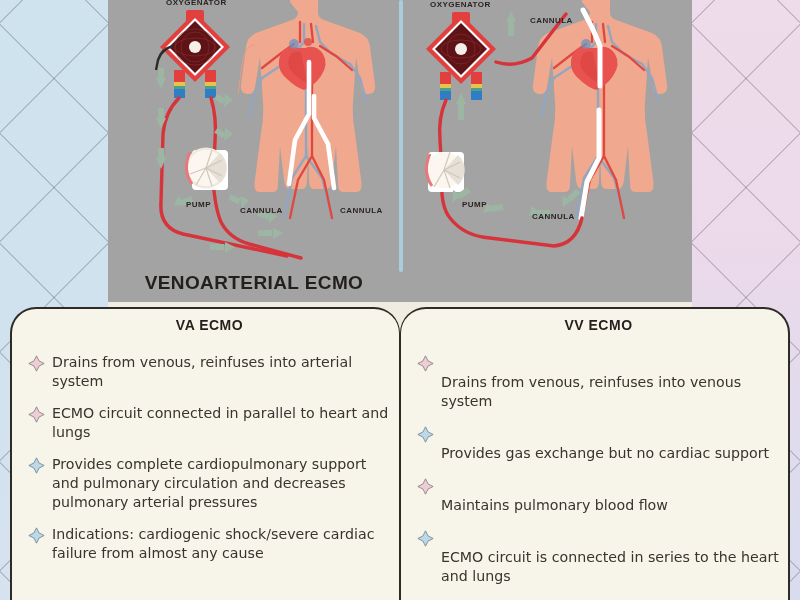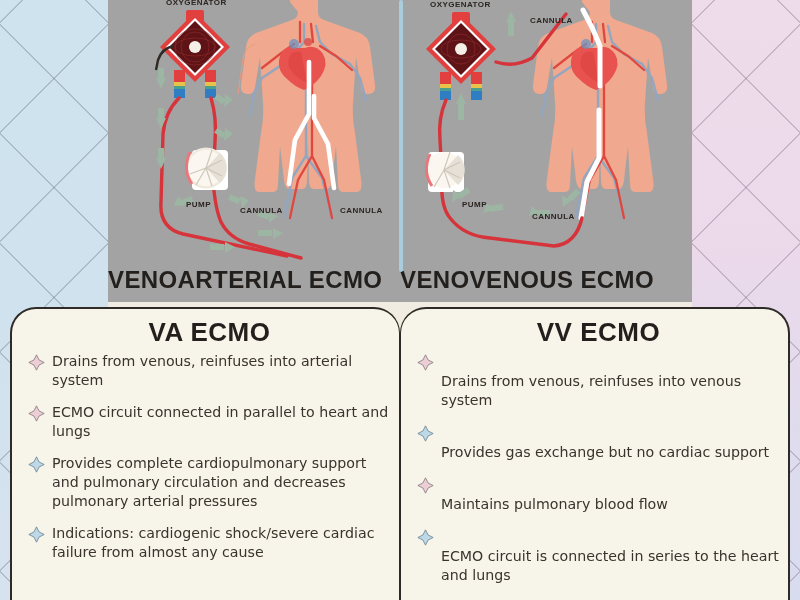--- a/index.html
+++ b/index.html
@@ -37,41 +37,41 @@
   .diagrams{
     position:absolute;left:108px;top:0;width:584px;height:302px;
     background:#a3a3a3;display:flex;
   }
   .diagram{position:relative;width:292px;height:100%;}
   .divider{
     position:absolute;left:291px;top:0;width:4px;height:272px;
     background:#a9cddd;border-radius:2px;z-index:5;
   }
   .dia-title{
-    position:absolute;left:0;right:0;bottom:8px;text-align:left;
-    font-weight:bold;font-size:24px;letter-spacing:.4px;color:#231f1c;
+    position:absolute;left:0;right:0;bottom:8px;text-align:center;
+    font-weight:bold;font-size:19px;letter-spacing:.4px;color:#231f1c;
   }
   .dia-art{position:absolute;left:0;top:0;width:292px;height:262px;}
   .lbl{
     position:absolute;font-size:8px;font-weight:bold;color:#2b2522;
     letter-spacing:.45px;white-space:nowrap;
   }
 
   
   .cards{position:absolute;left:10px;top:307px;width:780px;height:300px;display:flex;}
   .card{
     width:390px;height:300px;box-sizing:border-box;
     background:#f7f4ea;border:2.2px solid #2e2a26;
     position:relative;
   }
   .card-l{border-radius:26px 26px 0 0;border-right:1.1px solid #2e2a26;}
   .card-r{border-radius:26px 26px 0 0;border-left:1.1px solid #2e2a26;}
   .card-title{
-    text-align:center;font-weight:bold;font-size:26px;color:#241f1c;
-    letter-spacing:.5px;margin:8px 0 4px;padding-left:8px;
+    text-align:center;font-weight:bold;font-size:14px;color:#241f1c;
+    letter-spacing:.5px;margin:8px 0 20px;padding-left:8px;
   }
   .bullets{padding:0 2px 0 16px;}
   .bullet{display:flex;align-items:flex-start;margin-bottom:13px;}
   .dia-ico{flex:0 0 auto;width:17px;height:17px;margin:2px 7px 0 0;}
   .btxt{
     font-size:14.2px;line-height:1.34;color:#3a332e;
     font-family:"DejaVu Sans", sans-serif;
   }
   .card-r .btxt{font-size:14.2px;margin-top:20px;}
 </style>
@@ -292,21 +292,20 @@
         <path d="M140 214 l-11 2 l3 -10 z"></path>
           <rect x="136" y="210" width="14" height="6"></rect>
         <path d="M172 200 l-9 7 l-1 -11 z"></path>
           <rect x="168" y="192" width="12" height="6" transform="rotate(-45 174 195)"></rect>
       </g>
     </svg>
     <div class="lbl" style="left:30px;top:0px;">OXYGENATOR</div>
     <div class="lbl" style="left:130px;top:16px;">CANNULA</div>
     <div class="lbl" style="left:62px;top:200px;">PUMP</div>
     <div class="lbl" style="left:132px;top:212px;">CANNULA</div>
-    <div class="dia-title">VENOVENOUS ECMO</div>
   </div>
 </div>
 
 <div class="cards">
 
   <div class="card card-l">
     <div class="card-title">VA ECMO</div>
     <div class="bullets">
       <div class="bullet">
         <svg class="dia-ico" viewBox="0 0 20 20">

